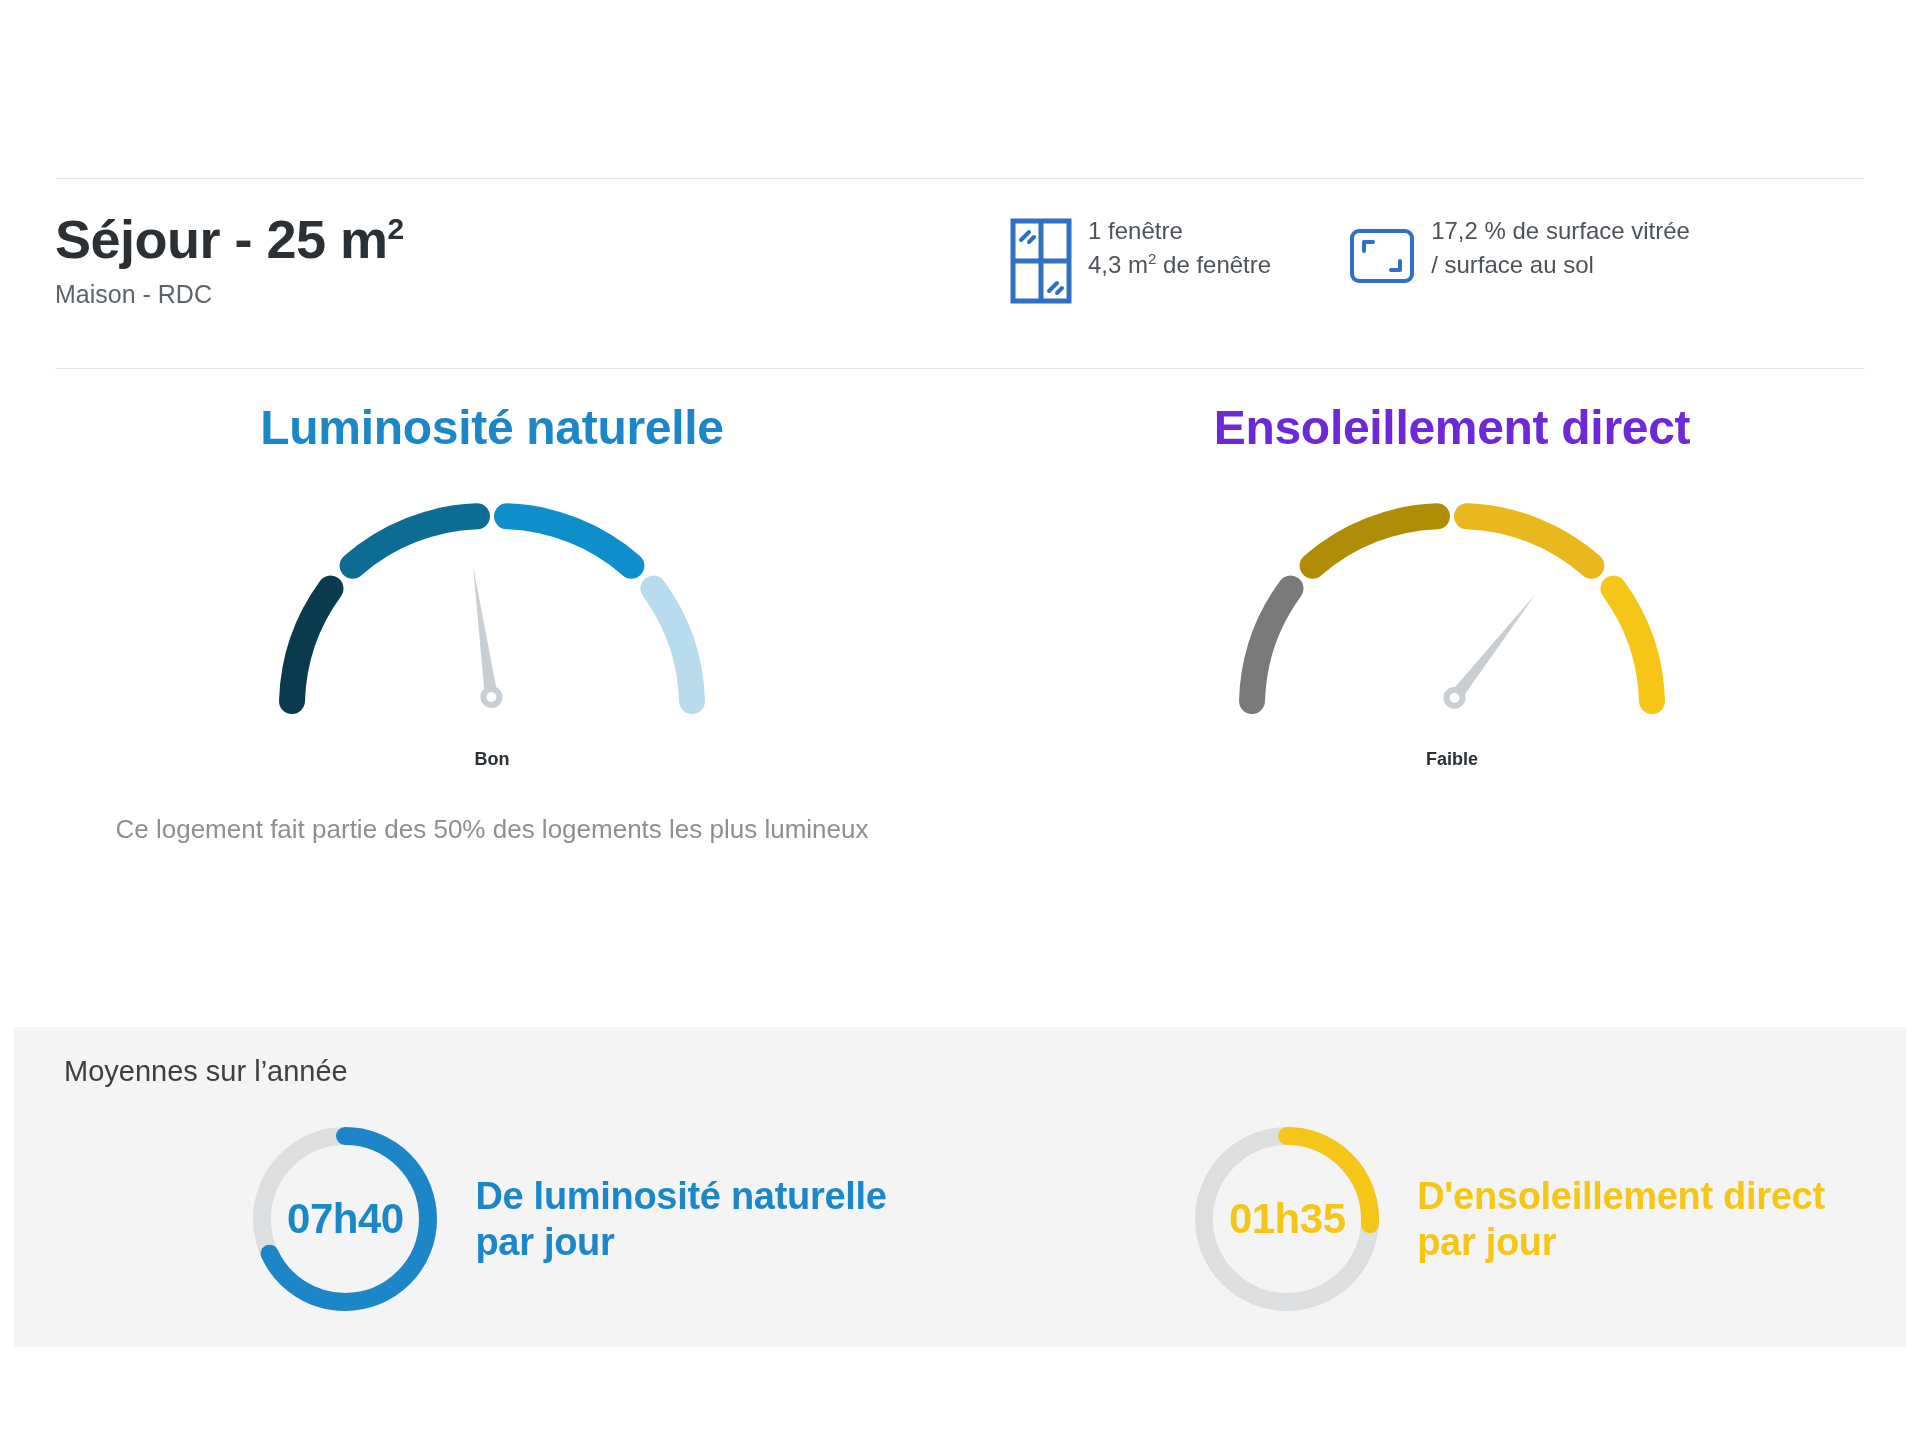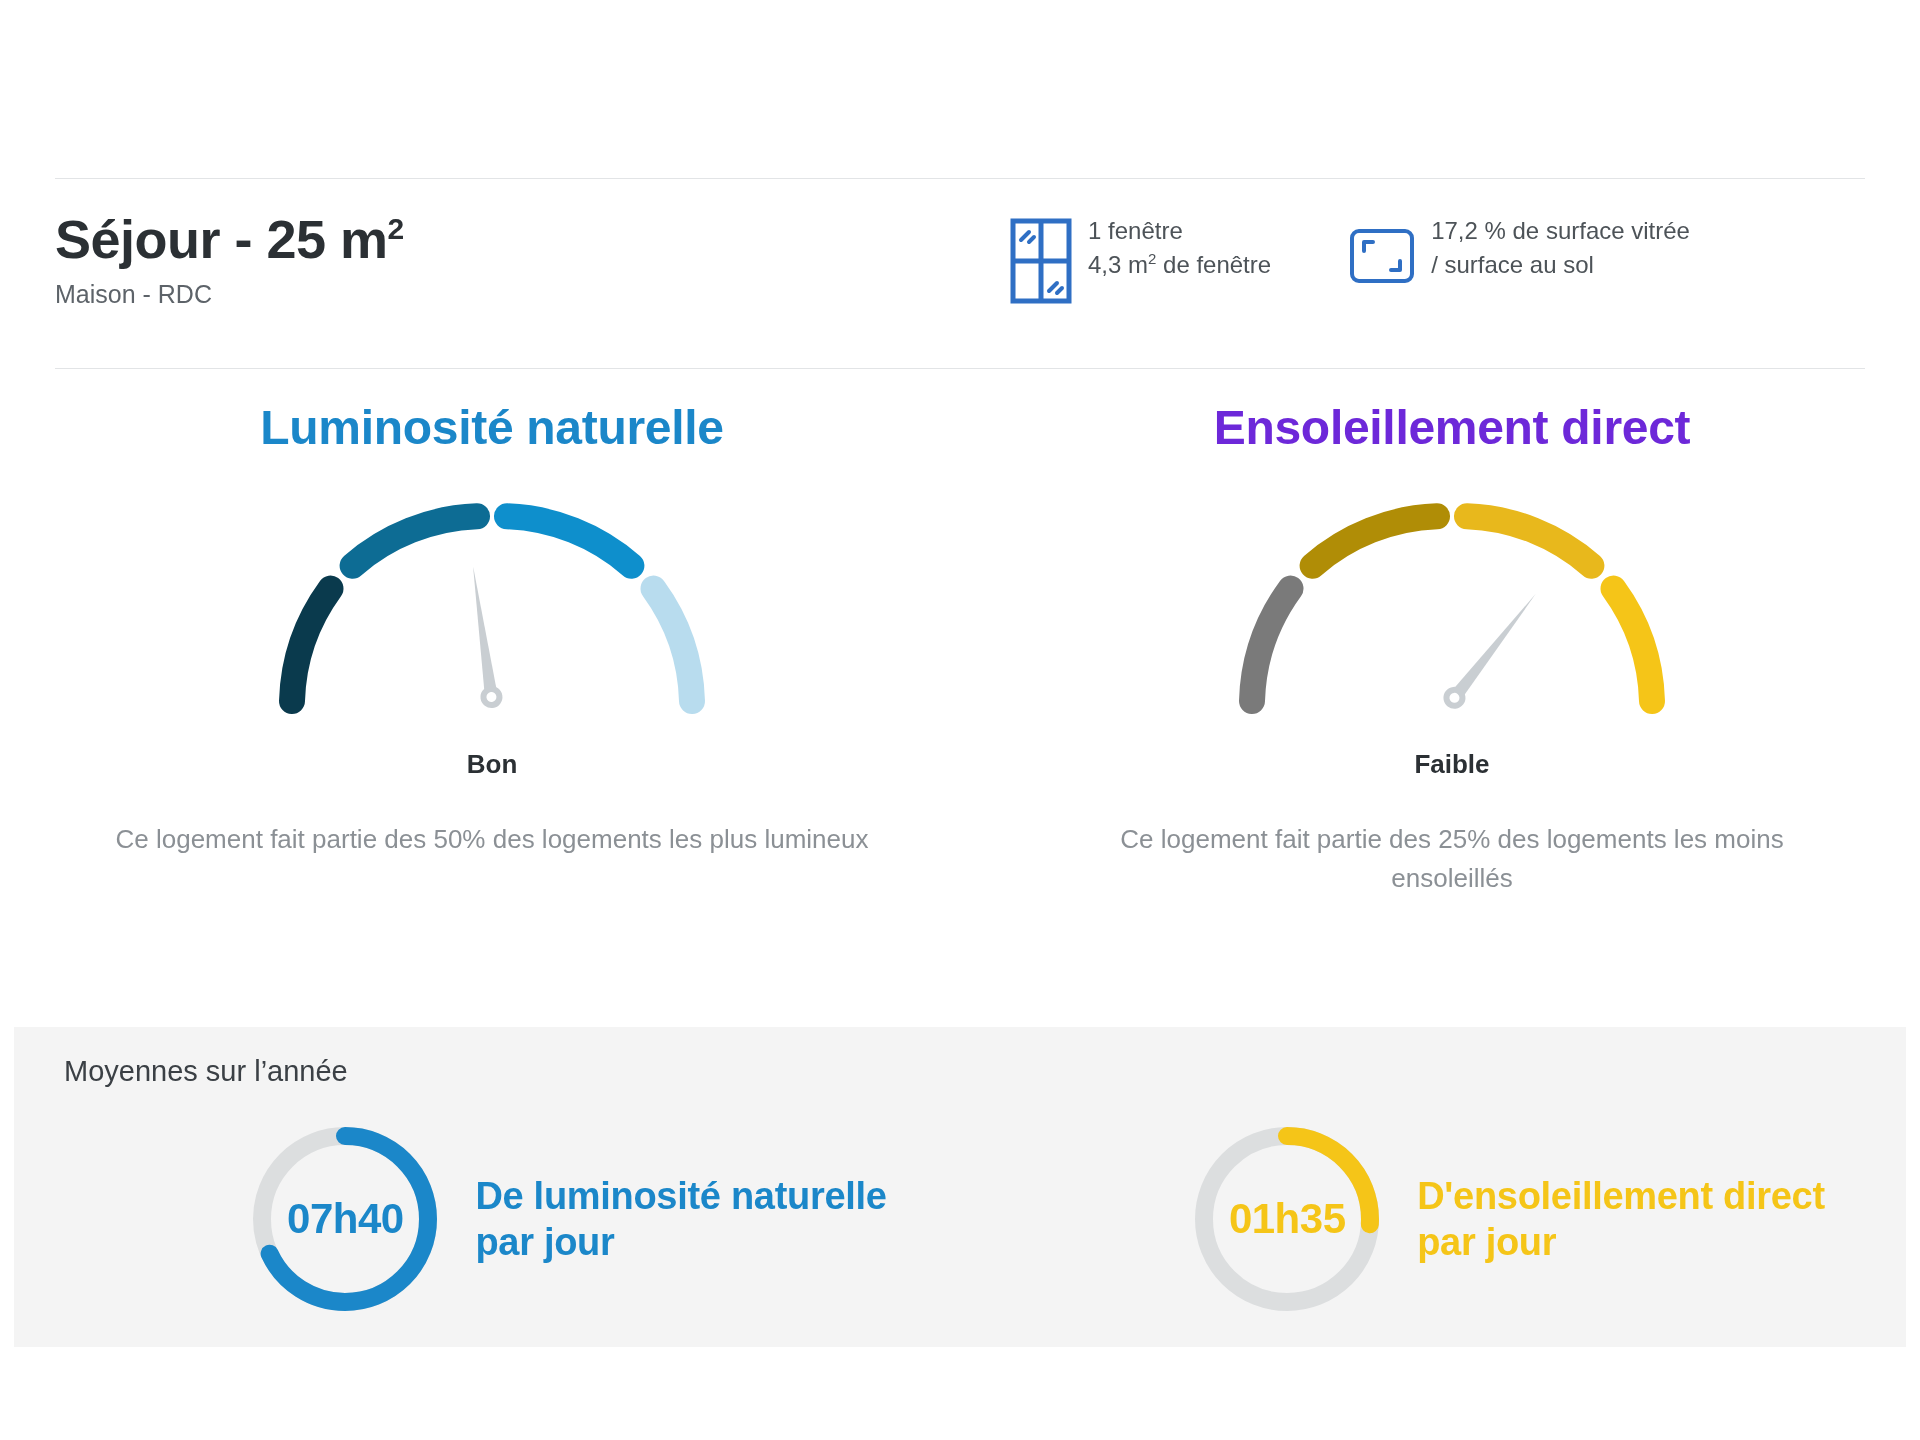--- a/index.html
+++ b/index.html
@@ -45,21 +45,21 @@
 
   
   .gauges{position:absolute;left:12px;top:400px;width:1920px;display:flex;}
   .gcol{width:960px;display:flex;flex-direction:column;align-items:center;}
   .gtitle{
     font-size:48px;font-weight:700;letter-spacing:-0.3px;margin:0 0 14px 0;white-space:nowrap;
   }
   .gauge-wrap{width:520px;height:250px;position:relative;}
   .gauge-wrap svg{display:block;width:520px;height:250px;}
   .glabel{
-    font-size:26px;font-weight:700;color:#2b3034;margin-top:30px;
+    font-size:18px;font-weight:700;color:#2b3034;margin-top:30px;
   }
   .gdesc{
     margin-top:40px;width:790px;text-align:center;
     font-size:26px;line-height:1.5;color:#8b9095;font-weight:400;
   }
 
   
   .band{
     position:absolute;left:14px;top:1027px;width:1892px;height:320px;
     background:#f4f4f4;
@@ -178,21 +178,20 @@
           </g>
           <g transform="rotate(38 260 232)">
             <path d="M 253.5 228 L 260 96 L 266.5 228 Z" fill="#c9ced2"></path>
             <circle cx="260" cy="228" r="11" fill="#c9ced2"></circle>
             <circle cx="260" cy="228" r="5" fill="#ffffff"></circle>
           </g>
         </svg>
       </div>
 
       <div class="glabel">Faible</div>
-      <div class="gdesc">Ce logement fait partie des 25% des logements les moins ensoleillés</div>
     </div>
 
   </div>
 
   <div class="band">
     <div class="band-title">Moyennes sur l’année</div>
 
     <div class="band-rows">
 
       <div class="bcell left">

